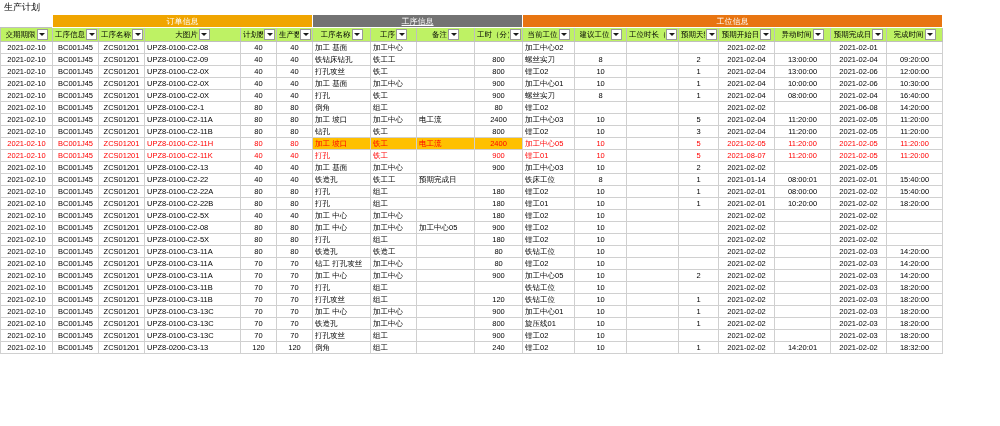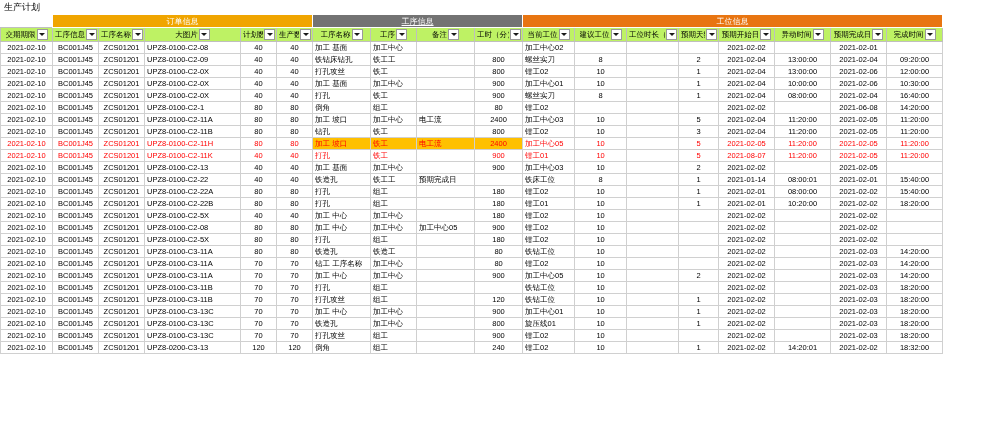--- a/index.html
+++ b/index.html
@@ -509,21 +509,21 @@
         <td class="c">2021-02-03</td>
         <td class="c">14:20:00</td>
       </tr>
       <tr class="data-row">
         <td class="c">2021-02-10</td>
         <td class="c">BC001J45</td>
         <td class="c">ZCS01201</td>
         <td class="l">UPZ8-0100-C3-11A</td>
         <td class="c">70</td>
         <td class="c">70</td>
-        <td class="l">钻工 工序名称</td>
+        <td class="l">钻工 打孔攻丝</td>
         <td class="l">加工中心</td>
         <td class="l"></td>
         <td class="c">80</td>
         <td class="l">钳工02</td>
         <td class="c">10</td>
         <td class="c"></td>
         <td class="c"></td>
         <td class="c">2021-02-02</td>
         <td class="c"></td>
         <td class="c">2021-02-03</td>

